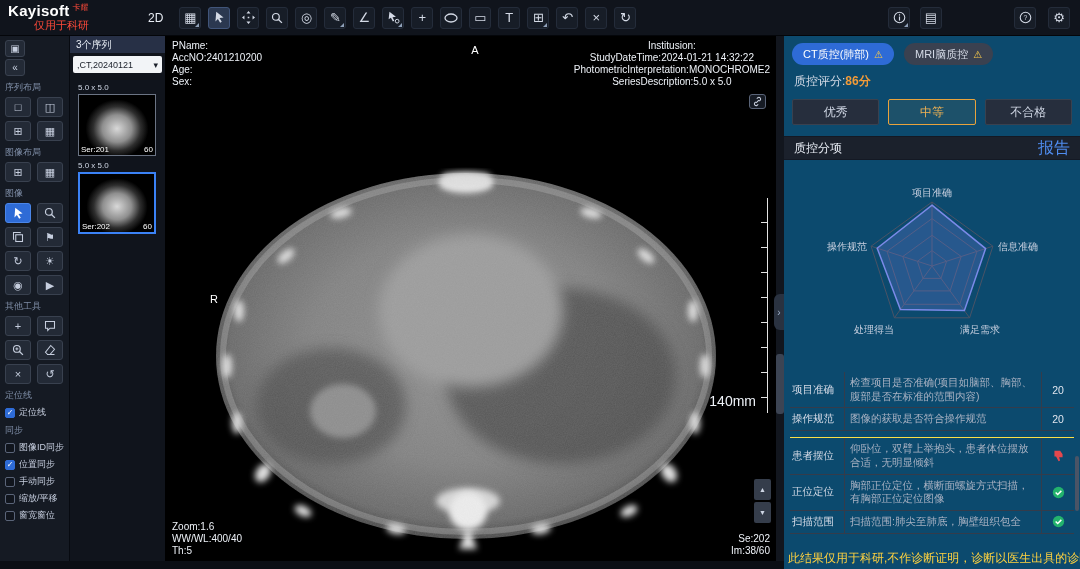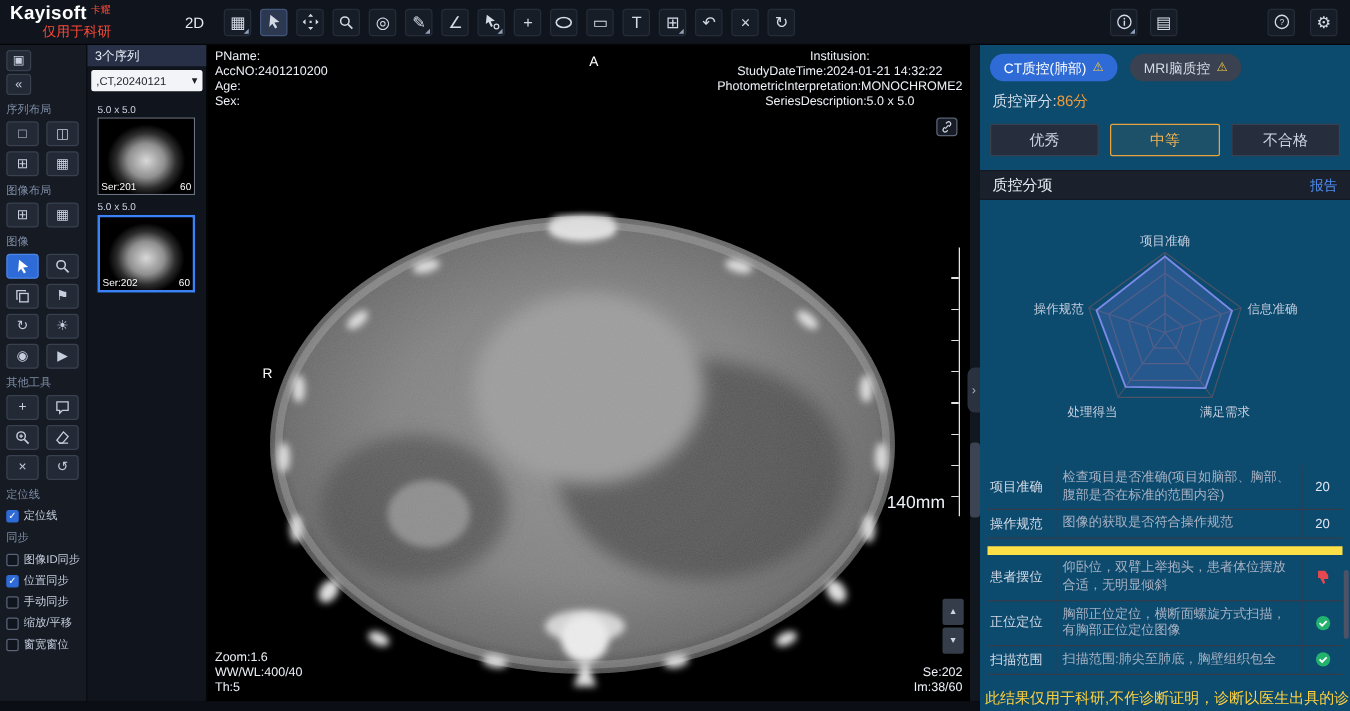--- a/index.html
+++ b/index.html
@@ -68,32 +68,32 @@
 .vp-ar{width:17px;height:21px;background:#353d4b;color:#cfd6e4;font-size:7px;display:flex;align-items:center;justify-content:center;border-radius:2px;cursor:pointer}
 .panel-handle{position:absolute;right:0;top:258px;width:10px;height:36px;background:#2a3240;border-radius:6px 0 0 6px;color:#9fb0c8;font-size:10px;display:flex;align-items:center;justify-content:center;z-index:6;cursor:pointer}
 
 
 .rightpanel{position:absolute;right:0;top:36px;width:296px;bottom:0;background:#0c4a6e;overflow:hidden}
 .qc-tabs{display:flex;gap:10px;padding:7px 8px 5px}
 .qc-tab{height:22px;border-radius:11px;padding:0 11px;display:flex;align-items:center;gap:5px;font-size:11px;background:#3a4150;color:#d4dae6;cursor:pointer;white-space:nowrap}
 .qc-tab.active{background:#2e6bd6;color:#fff}
 .warn{color:#f5c84b;font-size:10px}
 .score-row{padding:3px 10px 1px;font-size:12px;color:#d4dae6}
-.score-val{color:#f29b38;font-weight:normal}
+.score-val{color:#f29b38;font-weight:bold}
 .grades{display:flex;gap:9px;padding:8px 8px 11px}
 .grade{flex:1;height:26px;display:flex;align-items:center;justify-content:center;font-size:12px;background:#262e3d;border:1px solid #39414f;color:#cfd6e4;border-radius:2px;cursor:pointer}
 .grade.active{border-color:#e8a33d;color:#f0b254;background:rgba(232,163,61,.08)}
 .sec-head{height:24px;background:#1b212c;display:flex;align-items:center;justify-content:space-between;padding:0 10px;font-size:12px;color:#e8edf5;border-top:1px solid #141924;border-bottom:1px solid #141924}
-.report-link{color:#4f8df0;font-size:11px;cursor:pointer}
+.report-link{color:#4f8df0;font-size:16px;cursor:pointer}
 .radar-wrap{position:relative;height:212px}
 #radar-svg{position:absolute;left:0;top:0}
 .radar-label{position:absolute;font-size:10px;color:#c6cede;white-space:nowrap}
 .qc-table{padding:0 6px;font-size:10.5px}
 .qrow{display:flex;border-bottom:1px solid #343c4b;align-items:stretch}
-.qrow.gap{margin-top:6px;border-top:7px solid #fde047}
+.qrow.gap{margin-top:6px;border-top:1px solid #fde047}
 .qname{width:54px;flex:none;color:#d4dae6;padding:4px 2px;display:flex;align-items:center}
 .qdesc{flex:1;color:#a8b1c2;line-height:1.3;padding:4px 5px;border-left:1px solid #343c4b;border-right:1px solid #343c4b}
 .qscore{width:32px;flex:none;display:flex;align-items:center;justify-content:center;color:#e0e5ee}
 .rp-scroll{position:absolute;right:1px;top:420px;width:4px;height:55px;background:#4a5466;border-radius:2px;cursor:pointer}
 .disclaimer{position:absolute;left:4px;right:0;bottom:2px;font-size:12px;color:#ffd23f;white-space:nowrap;overflow:hidden;z-index:4}
 
 .bottomstrip{position:absolute;left:0;bottom:0;height:8px;width:784px;background:#0b0e14}
 </style>
 </head>
 <body>

